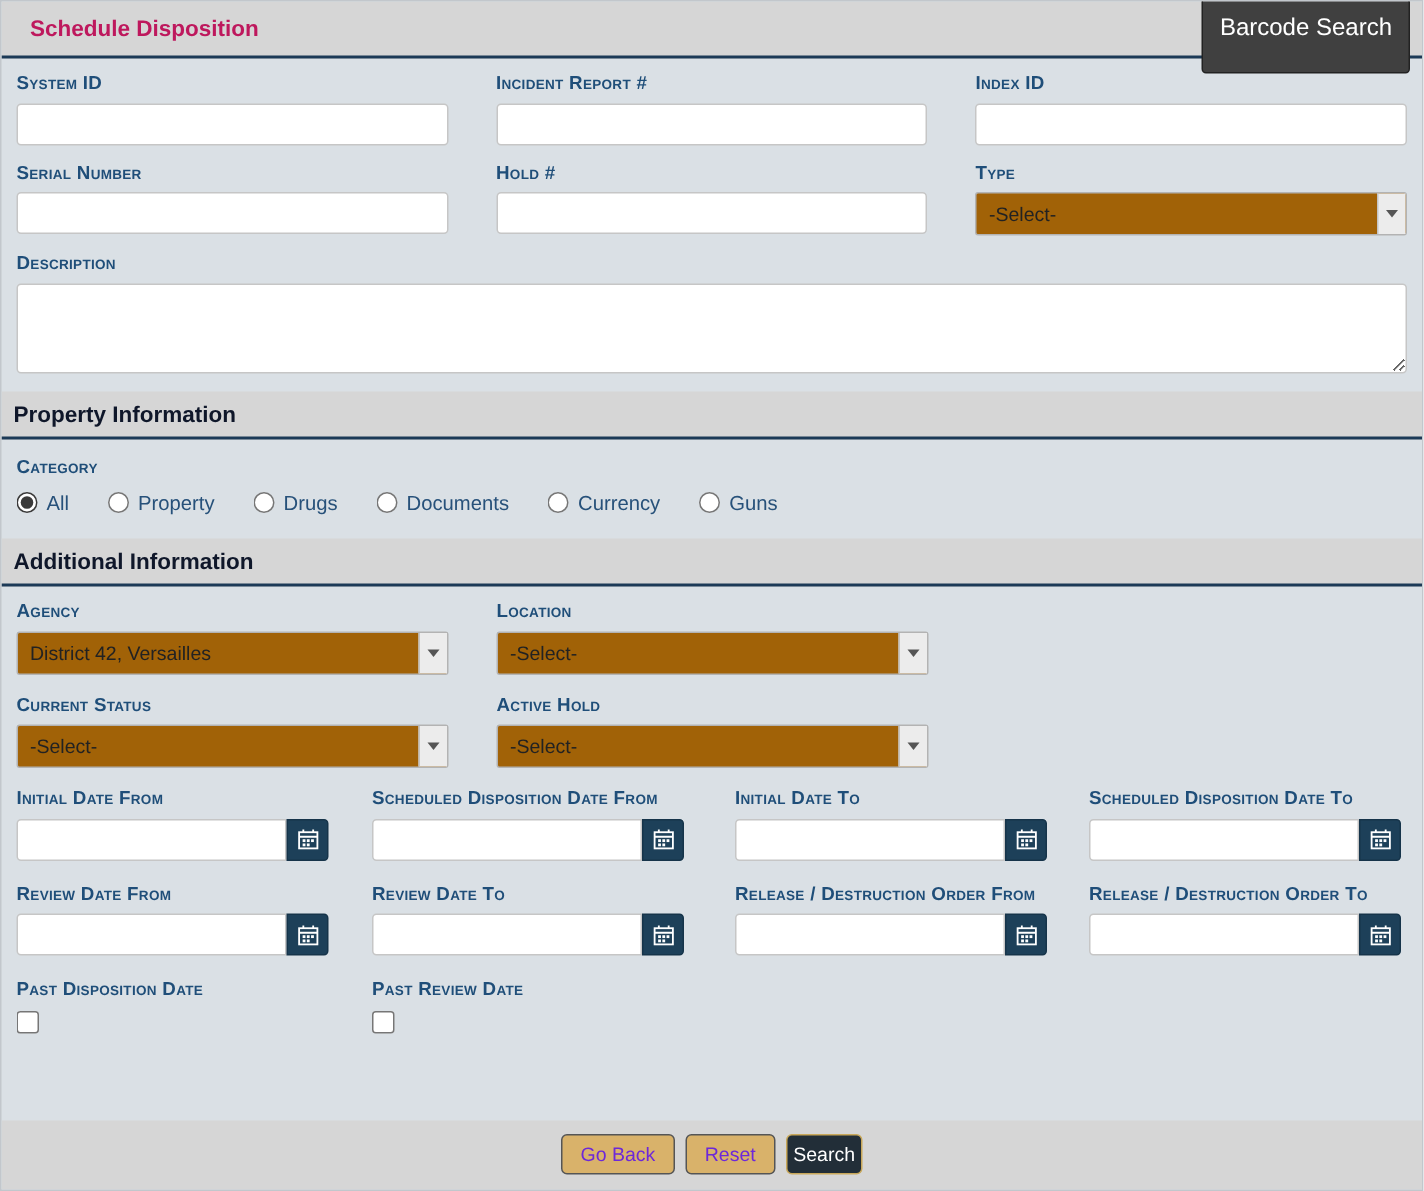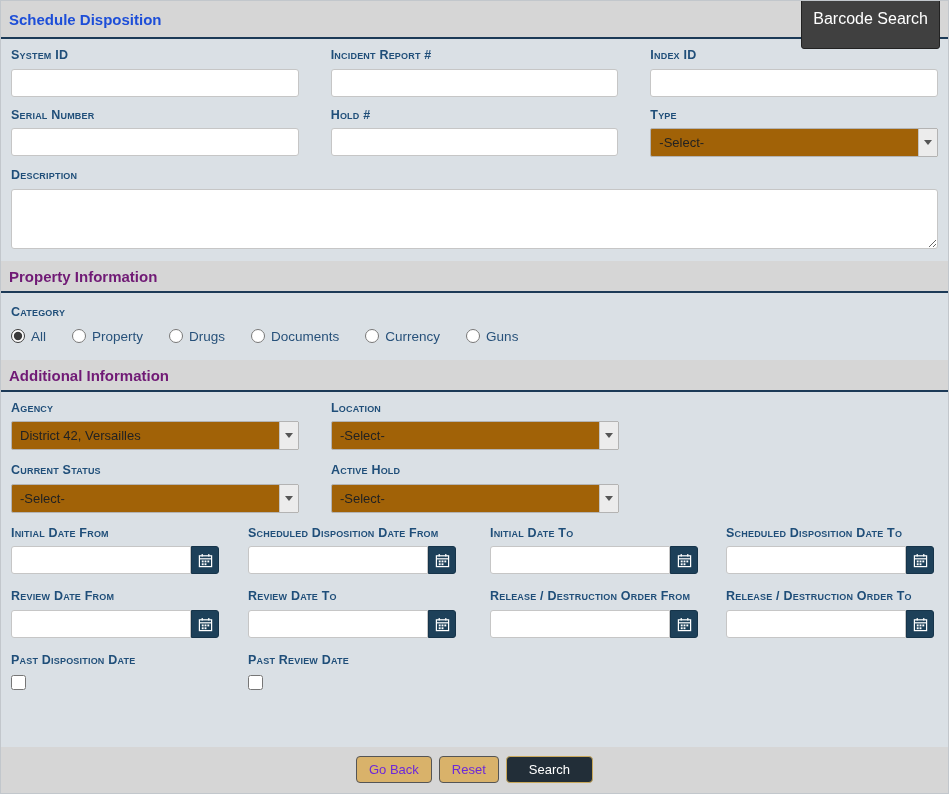--- a/index.html
+++ b/index.html
@@ -11,31 +11,31 @@
     overflow:hidden;
     border:1px solid #c2c7cc;
   }
 
   
   .topbar {
     background:#d6d6d6; border-bottom:2px solid #1c3a57;
     display:flex; align-items:center; justify-content:space-between;
     padding:5px 8px; height:38px; box-sizing:border-box; flex:0 0 auto;
   }
-  .topbar h1 { margin:0; font-size:15px; font-weight:bold; color:#1d4ed8; }
+  .topbar h1 { margin:11px; font-size:15px; font-weight:bold; color:#be185d; }
   .btn-dark {
     background:#404040; color:#ffffff; border:1px solid #222222;
     border-radius:3px; font-size:16px; padding:20px 11px; cursor:pointer;
     font-family:"Liberation Sans", sans-serif;
   }
   .section-strip {
     background:#d6d6d6; border-bottom:2px solid #1c3a57;
     padding:7px 8px 6px 8px; flex:0 0 auto;
   }
-  .section-strip h2 { margin:0; font-size:15px; font-weight:bold; color:#701a75; }
+  .section-strip h2 { margin:0; font-size:15px; font-weight:bold; color:#0f172a; }
 
   
   .flabel {
     font-variant:small-caps; font-weight:bold; font-size:12.5px;
     color:#1f4e79; letter-spacing:.2px; line-height:1.25;
   }
   .text-input {
     height:28px; box-sizing:border-box; width:100%;
     border:1px solid #c6c6c6; border-radius:3px; background:#ffffff;
     padding:0 7px; font-size:13px; color:#222;
@@ -97,21 +97,21 @@
     background:#d6d6d6; padding:9px 8px 10px 8px;
     display:flex; justify-content:center; gap:7px;
   }
   .btn-gold {
     background:#d9b26a; color:#6d28d9; border:1px solid #555555;
     border-radius:4px; font-size:13px; padding:5px 12px; cursor:pointer;
     font-family:"Liberation Sans", sans-serif;
   }
   .btn-search {
     background:#222e38; color:#ffffff; border:1px solid #c9a85a;
-    border-radius:4px; font-size:13px; padding:5px 22px; cursor:pointer;
+    border-radius:4px; font-size:13px; padding:5px 4px; cursor:pointer;
     font-family:"Liberation Sans", sans-serif;
   }
 </style>
 </head>
 <body>
 
 <div class="page">
 
   <div class="topbar">
     <h1>Schedule Disposition</h1>

